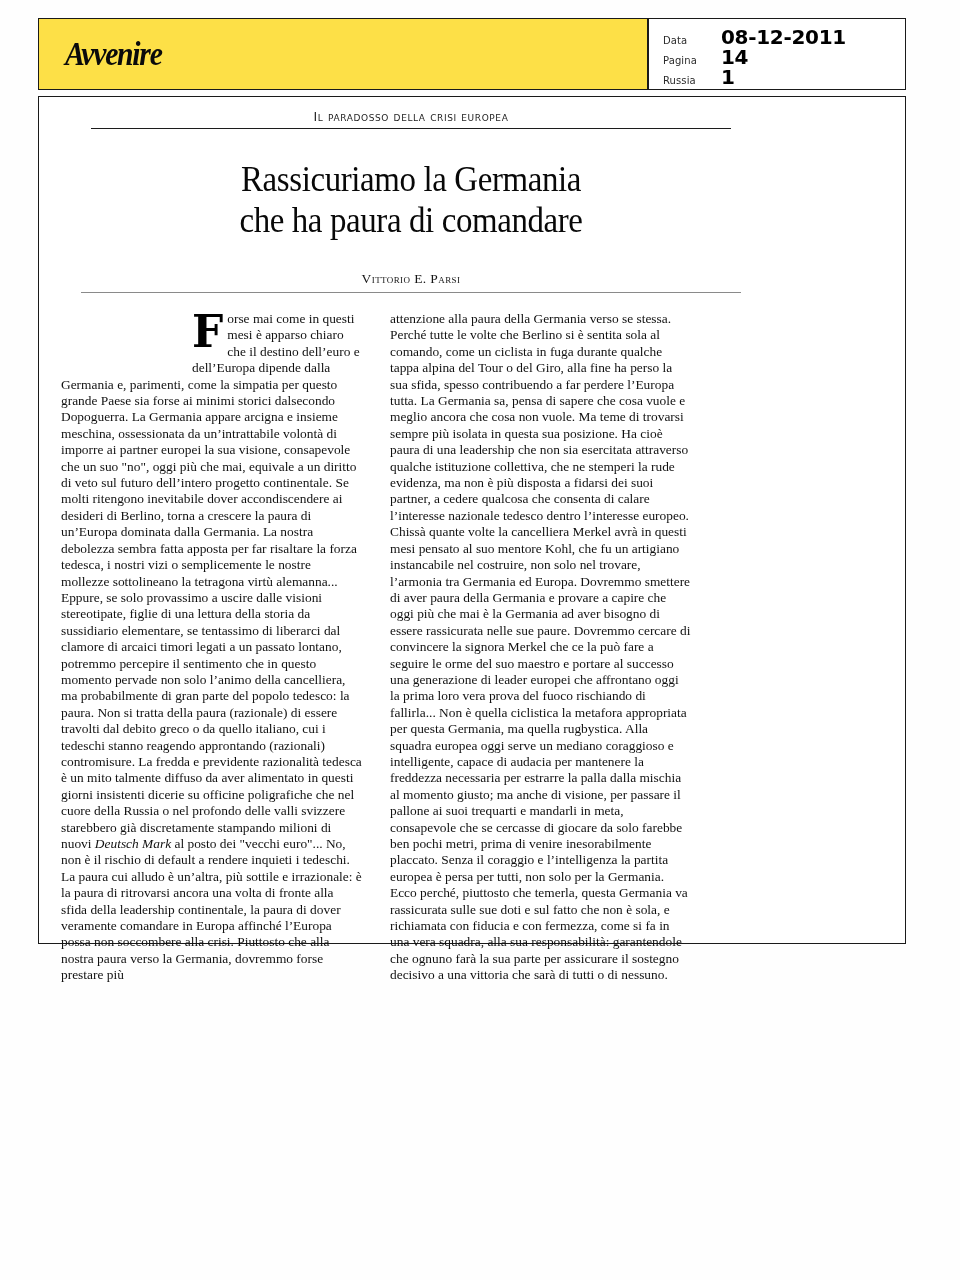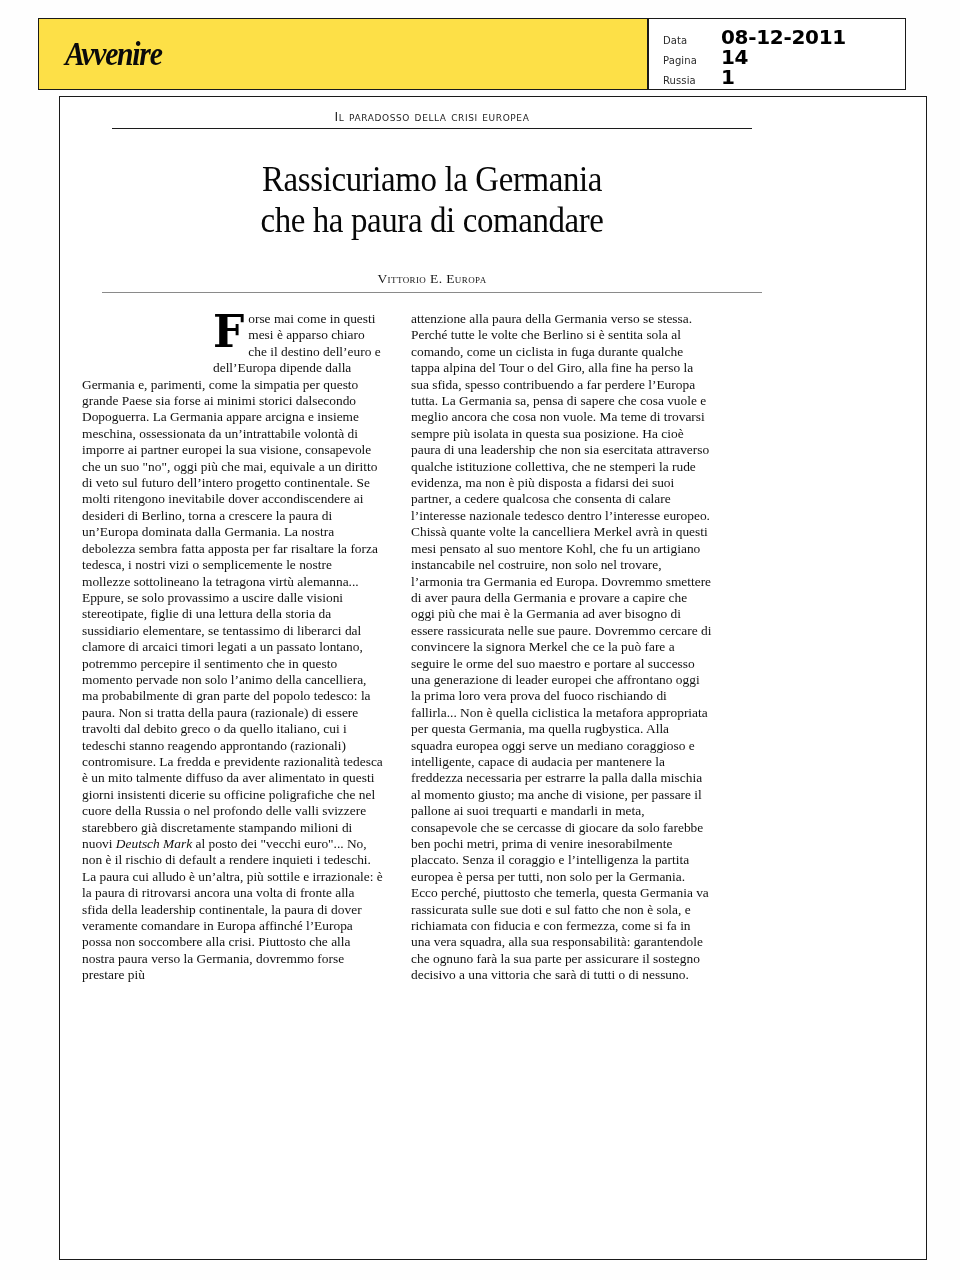--- a/index.html
+++ b/index.html
@@ -81,25 +81,24 @@
     color: #000;
     letter-spacing: -0.3px;
   }
 
   
   .clip-box {
     position: absolute;
     left: 38px;
     top: 96px;
     width: 868px;
-    height: 1164px;
+    height: 848px;
     border: 1.5px solid #1a1a1a;
     box-sizing: border-box;
     background: #fff;
-    margin-left: 21px;
   }
   .clip-inner {
     position: absolute;
     left: 22px;
     top: 8px;
     width: 700px;
   }
 
   
   .kicker {
@@ -220,21 +219,21 @@
     <div class="clip-inner">
 
       <div class="kicker">Il paradosso della crisi europea</div>
       <div class="rule-kicker"></div>
 
       <h1 class="headline">
         <span class="h-line">Rassicuriamo la Germania</span>
         <span class="h-line">che ha paura di comandare</span>
       </h1>
 
-      <div class="byline">Vittorio E. Europa</div>
+      <div class="byline">Vittorio E. Parsi</div>
       <div class="rule-byline"></div>
 
       <div class="columns">
 
         <div class="col col-1">
           <p class="body-text">
             <span class="lead-wedge"></span>
             <span class="dropcap">F</span><span>orse mai come in questi mesi è apparso chiaro che il destino dell’euro e dell’Europa dipende dalla Germania e, parimenti, come la simpatia per questo grande Paese sia forse ai minimi storici dal</span><span>secondo Dopoguerra. La Germania appare arcigna e insieme meschina, ossessionata da un’intrattabile volontà di imporre ai partner europei la sua visione, consapevole che un suo "no", oggi più che mai, equivale a un diritto di veto sul futuro dell’intero progetto continentale. Se molti ritengono inevitabile dover accondiscendere ai desideri di Berlino, torna a crescere la paura di un’Europa dominata dalla Germania. La nostra debolezza sembra fatta apposta per far risaltare la forza tedesca, i nostri vizi o semplicemente le nostre mollezze sottolineano la tetragona virtù alemanna... Eppure, se solo provassimo a uscire dalle visioni stereotipate, figlie di una lettura della storia da sussidiario elementare, se tentassimo di liberarci dal clamore di arcaici timori legati a un passato lontano, potremmo percepire il sentimento che in questo momento pervade non solo l’animo della cancelliera, ma probabilmente di gran parte del popolo tedesco: la paura. Non si tratta della paura (razionale) di essere travolti dal debito greco o da quello italiano, cui i tedeschi stanno reagendo approntando (razionali) contromisure. La fredda e previdente razionalità tedesca è un mito talmente diffuso da aver alimentato in questi giorni insistenti dicerie su officine poligrafiche che nel cuore della Russia o nel profondo delle valli svizzere starebbero già discretamente stampando milioni di nuovi </span><em>Deutsch Mark</em><span> al posto dei "vecchi euro"... No, non è il rischio di default a rendere inquieti i tedeschi. La paura cui alludo è un’altra, più sottile e irrazionale: è la paura di ritrovarsi ancora una volta di fronte alla sfida della leadership continentale, la paura di dover veramente comandare in Europa affinché l’Europa possa non soccombere alla crisi. Piuttosto che alla nostra paura verso la Germania, dovremmo forse prestare più</span>
           </p>
         </div>

